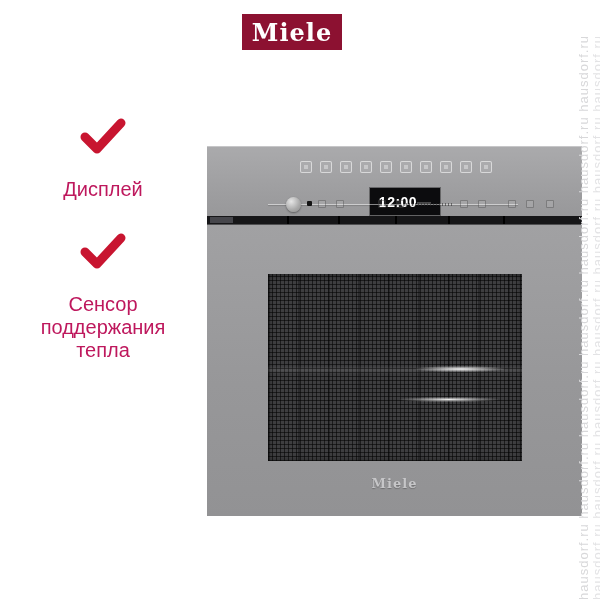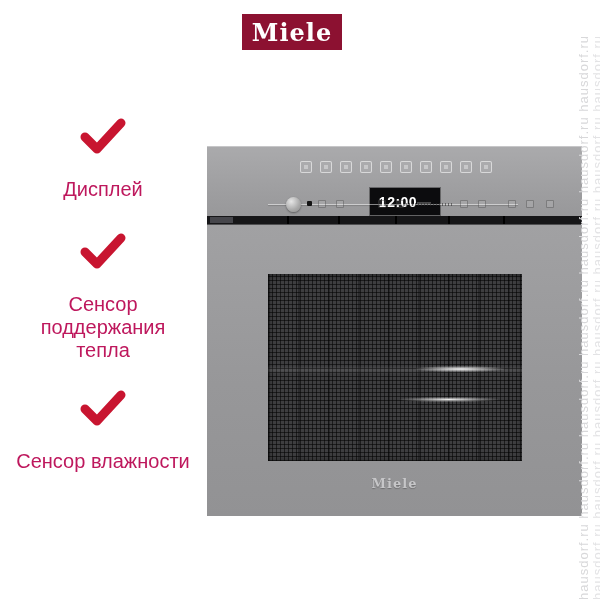--- a/index.html
+++ b/index.html
@@ -96,26 +96,20 @@
 
   <div class="feature f2">
     <svg class="check" width="46" height="36" viewBox="0 0 46 36">
       <polyline points="5,19 17,31 41,5" fill="none" stroke="currentColor" stroke-width="9" stroke-linecap="round" stroke-linejoin="round"></polyline>
     </svg>
     <div class="label">Сенсор
 поддержания
 тепла</div>
   </div>
 
-  <div class="feature f3">
-    <svg class="check" width="46" height="36" viewBox="0 0 46 36">
-      <polyline points="5,19 17,31 41,5" fill="none" stroke="currentColor" stroke-width="9" stroke-linecap="round" stroke-linejoin="round"></polyline>
-    </svg>
-    <div class="label">Сенсор влажности</div>
-  </div>
 
   <div class="oven">
     <div class="panel">
       <div class="fn-icon-row">
           <div class="fn-icon"></div>
           <div class="fn-icon"></div>
           <div class="fn-icon"></div>
           <div class="fn-icon"></div>
           <div class="fn-icon"></div>
           <div class="fn-icon"></div>

